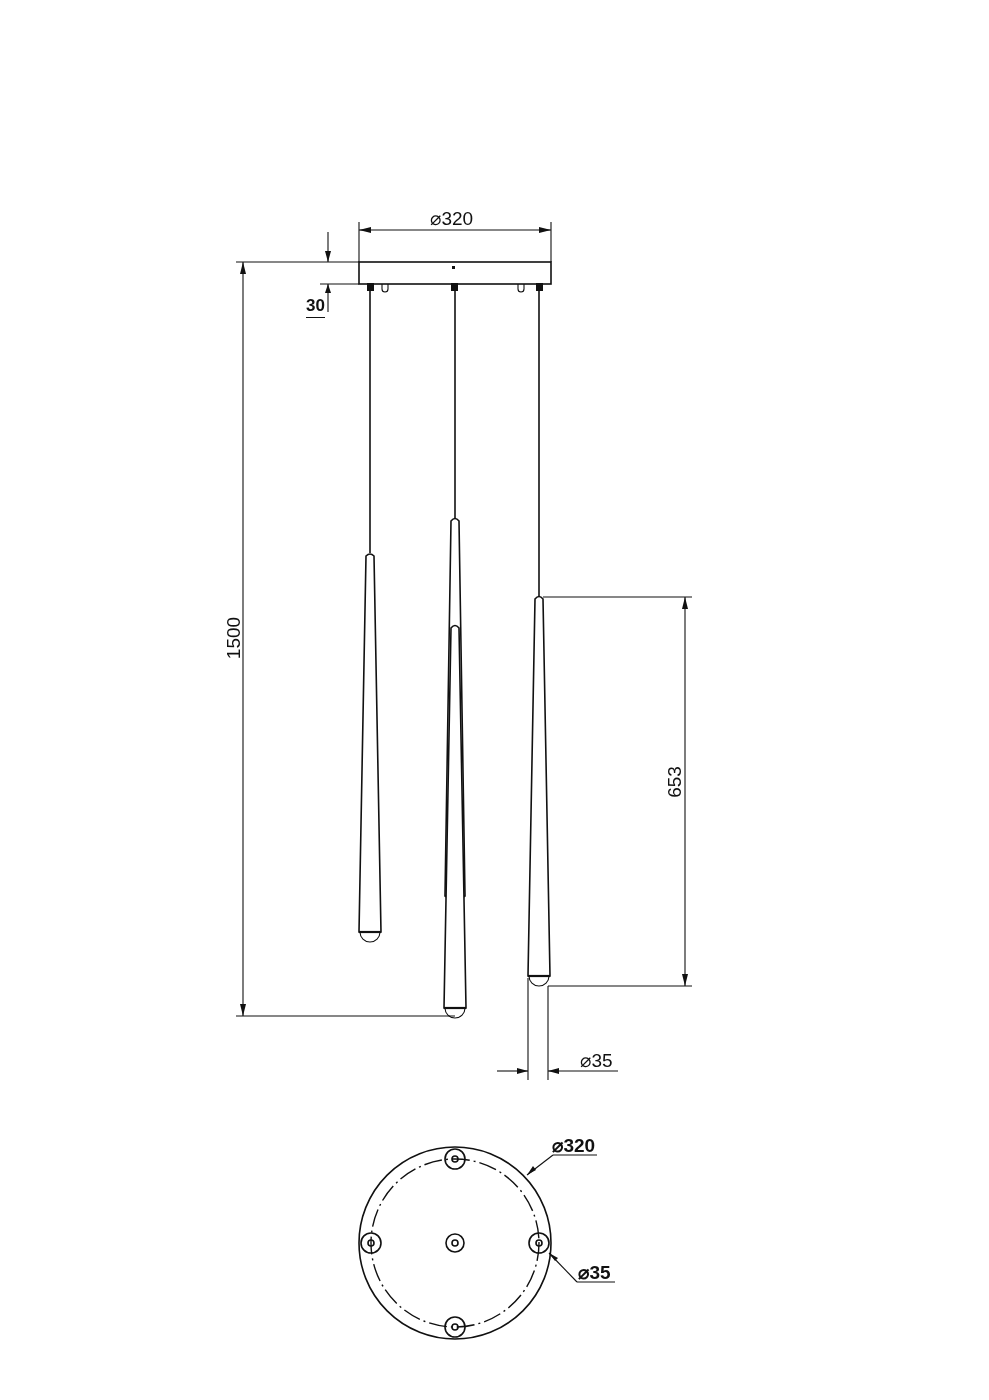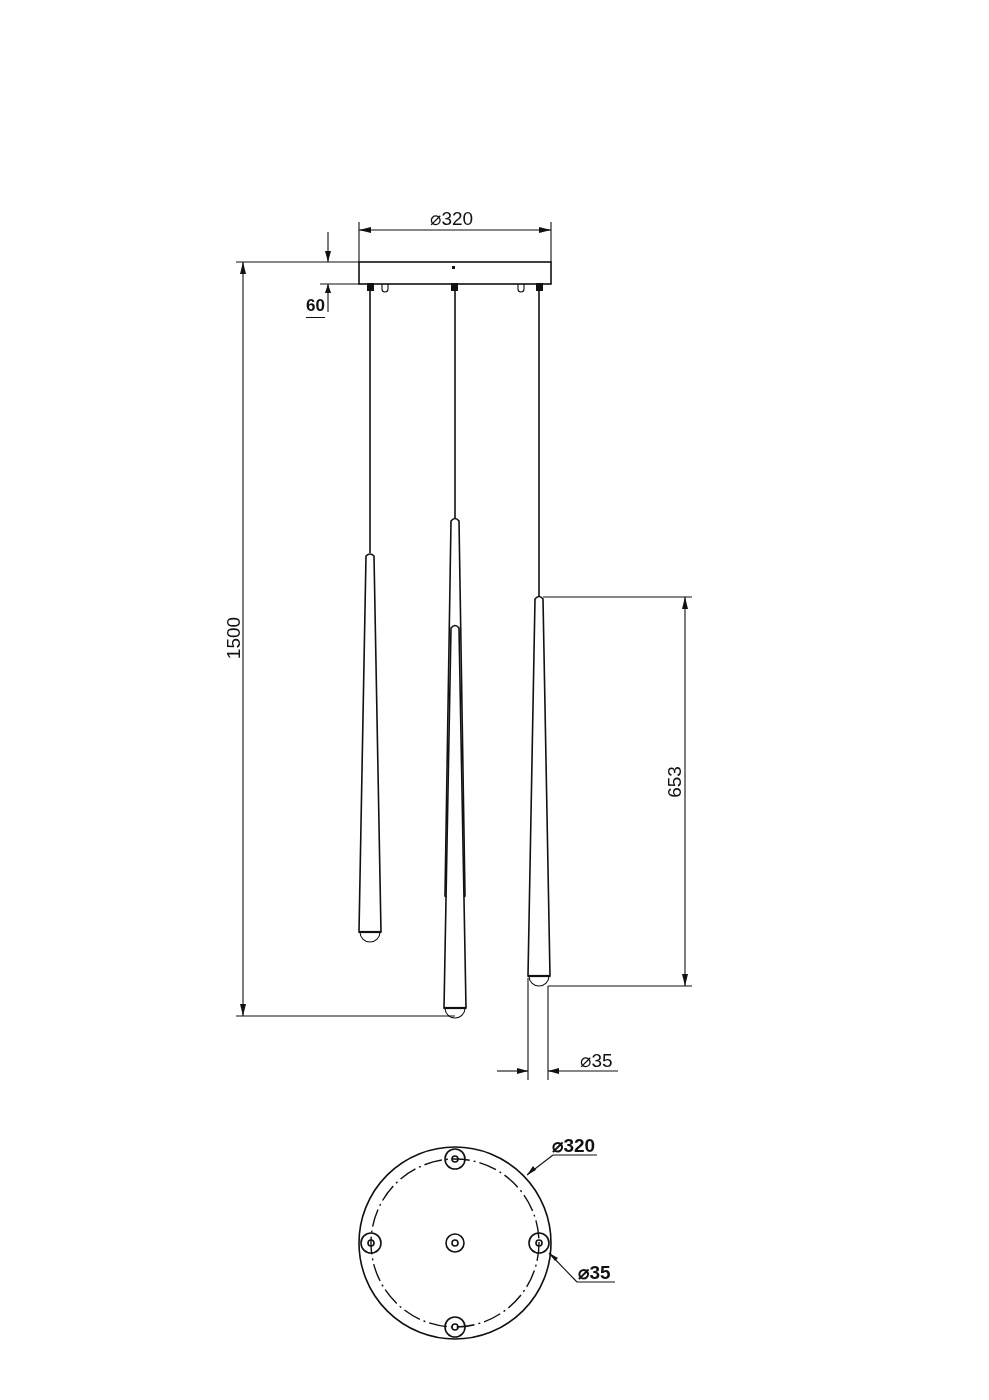--- a/index.html
+++ b/index.html
@@ -122,18 +122,18 @@
     <path class="fill" d="M527 1175 l6 -9 l3 4z"></path>
     <line class="thin" x1="553" y1="1155" x2="597" y2="1155"></line>
 
     <line class="thin" x1="549" y1="1253" x2="577" y2="1282"></line>
     <path class="fill" d="M549 1253 l9 5 l-3 3z"></path>
     <line class="thin" x1="577" y1="1282" x2="615" y2="1282"></line>
   </g>
 </svg>
 
 <div class="lbl" style="left:430px; top:207px;">⌀320</div>
-<div class="lbl bold ul" style="left:306px; top:296px; font-size:17px;">60</div>
+<div class="lbl bold ul" style="left:306px; top:296px; font-size:17px;">30</div>
 <div class="lbl rot" style="left:212px; top:627px; width:44px; text-align:center;">1500</div>
 <div class="lbl rot" style="left:657px; top:771px; width:36px; text-align:center;">653</div>
 <div class="lbl" style="left:580px; top:1049px;">⌀35</div>
 <div class="lbl bold" style="left:552px; top:1134px;">⌀320</div>
 <div class="lbl bold" style="left:578px; top:1261px;">⌀35</div>
 
 </body></html>

